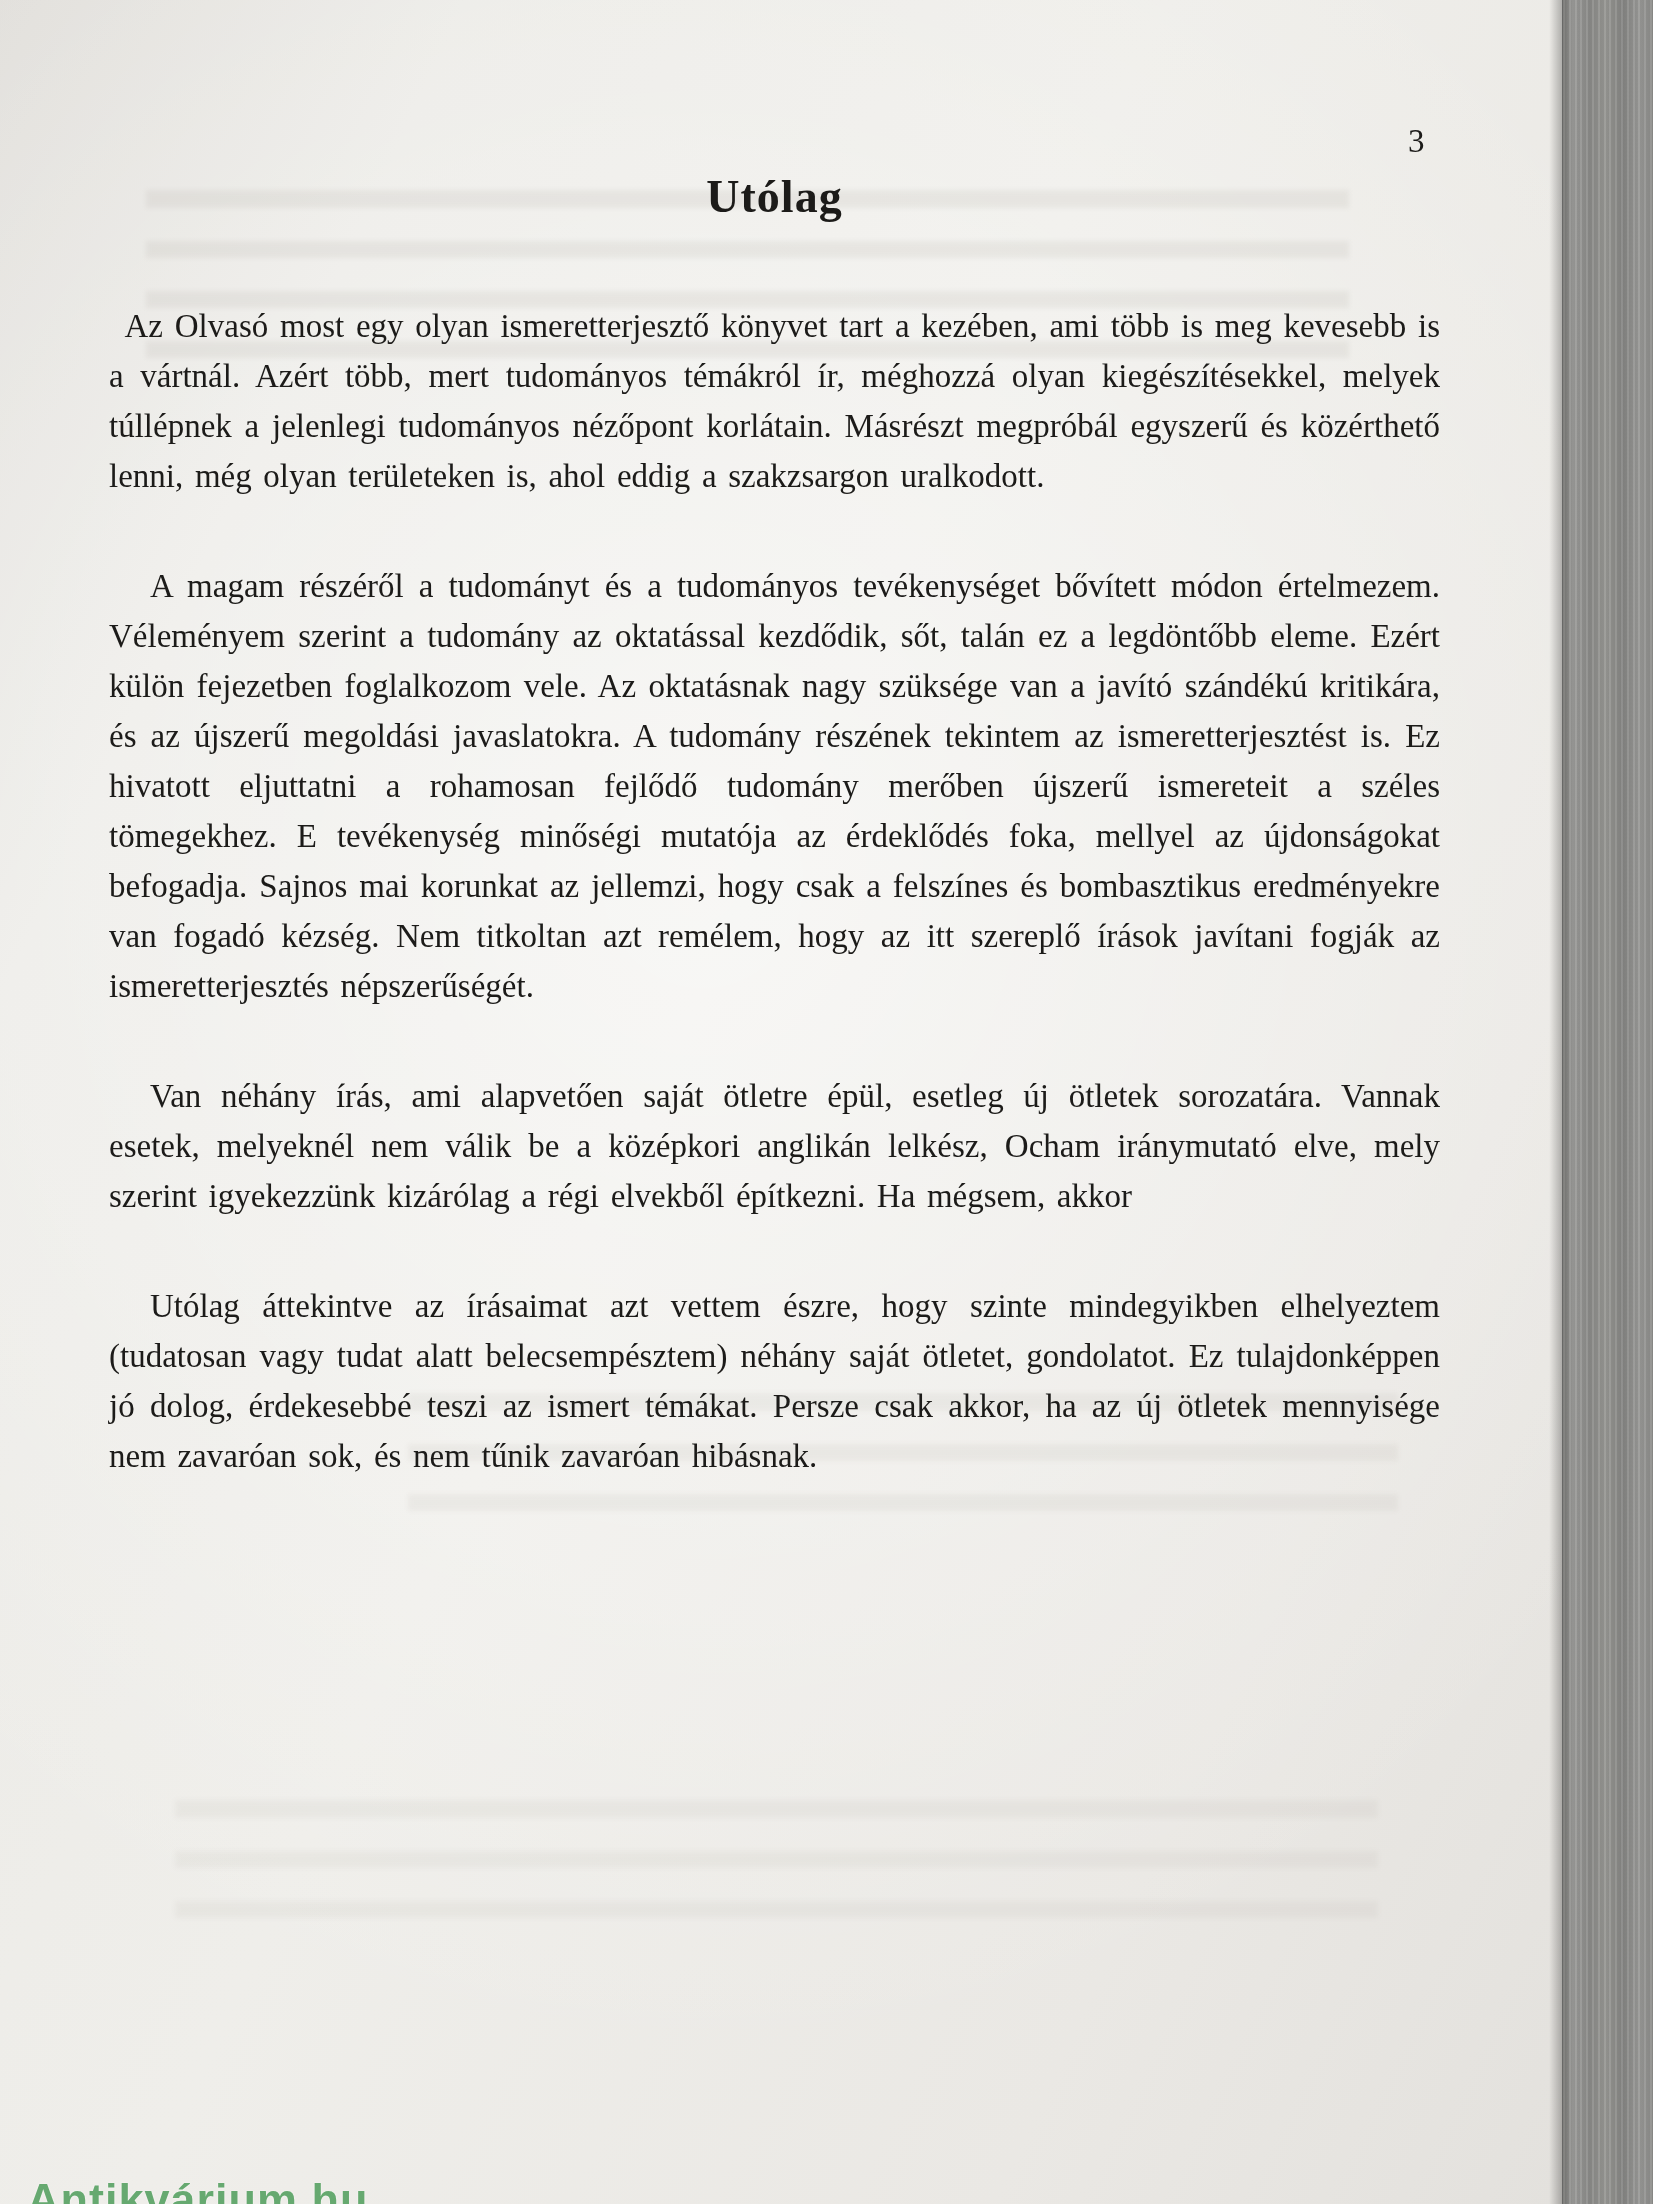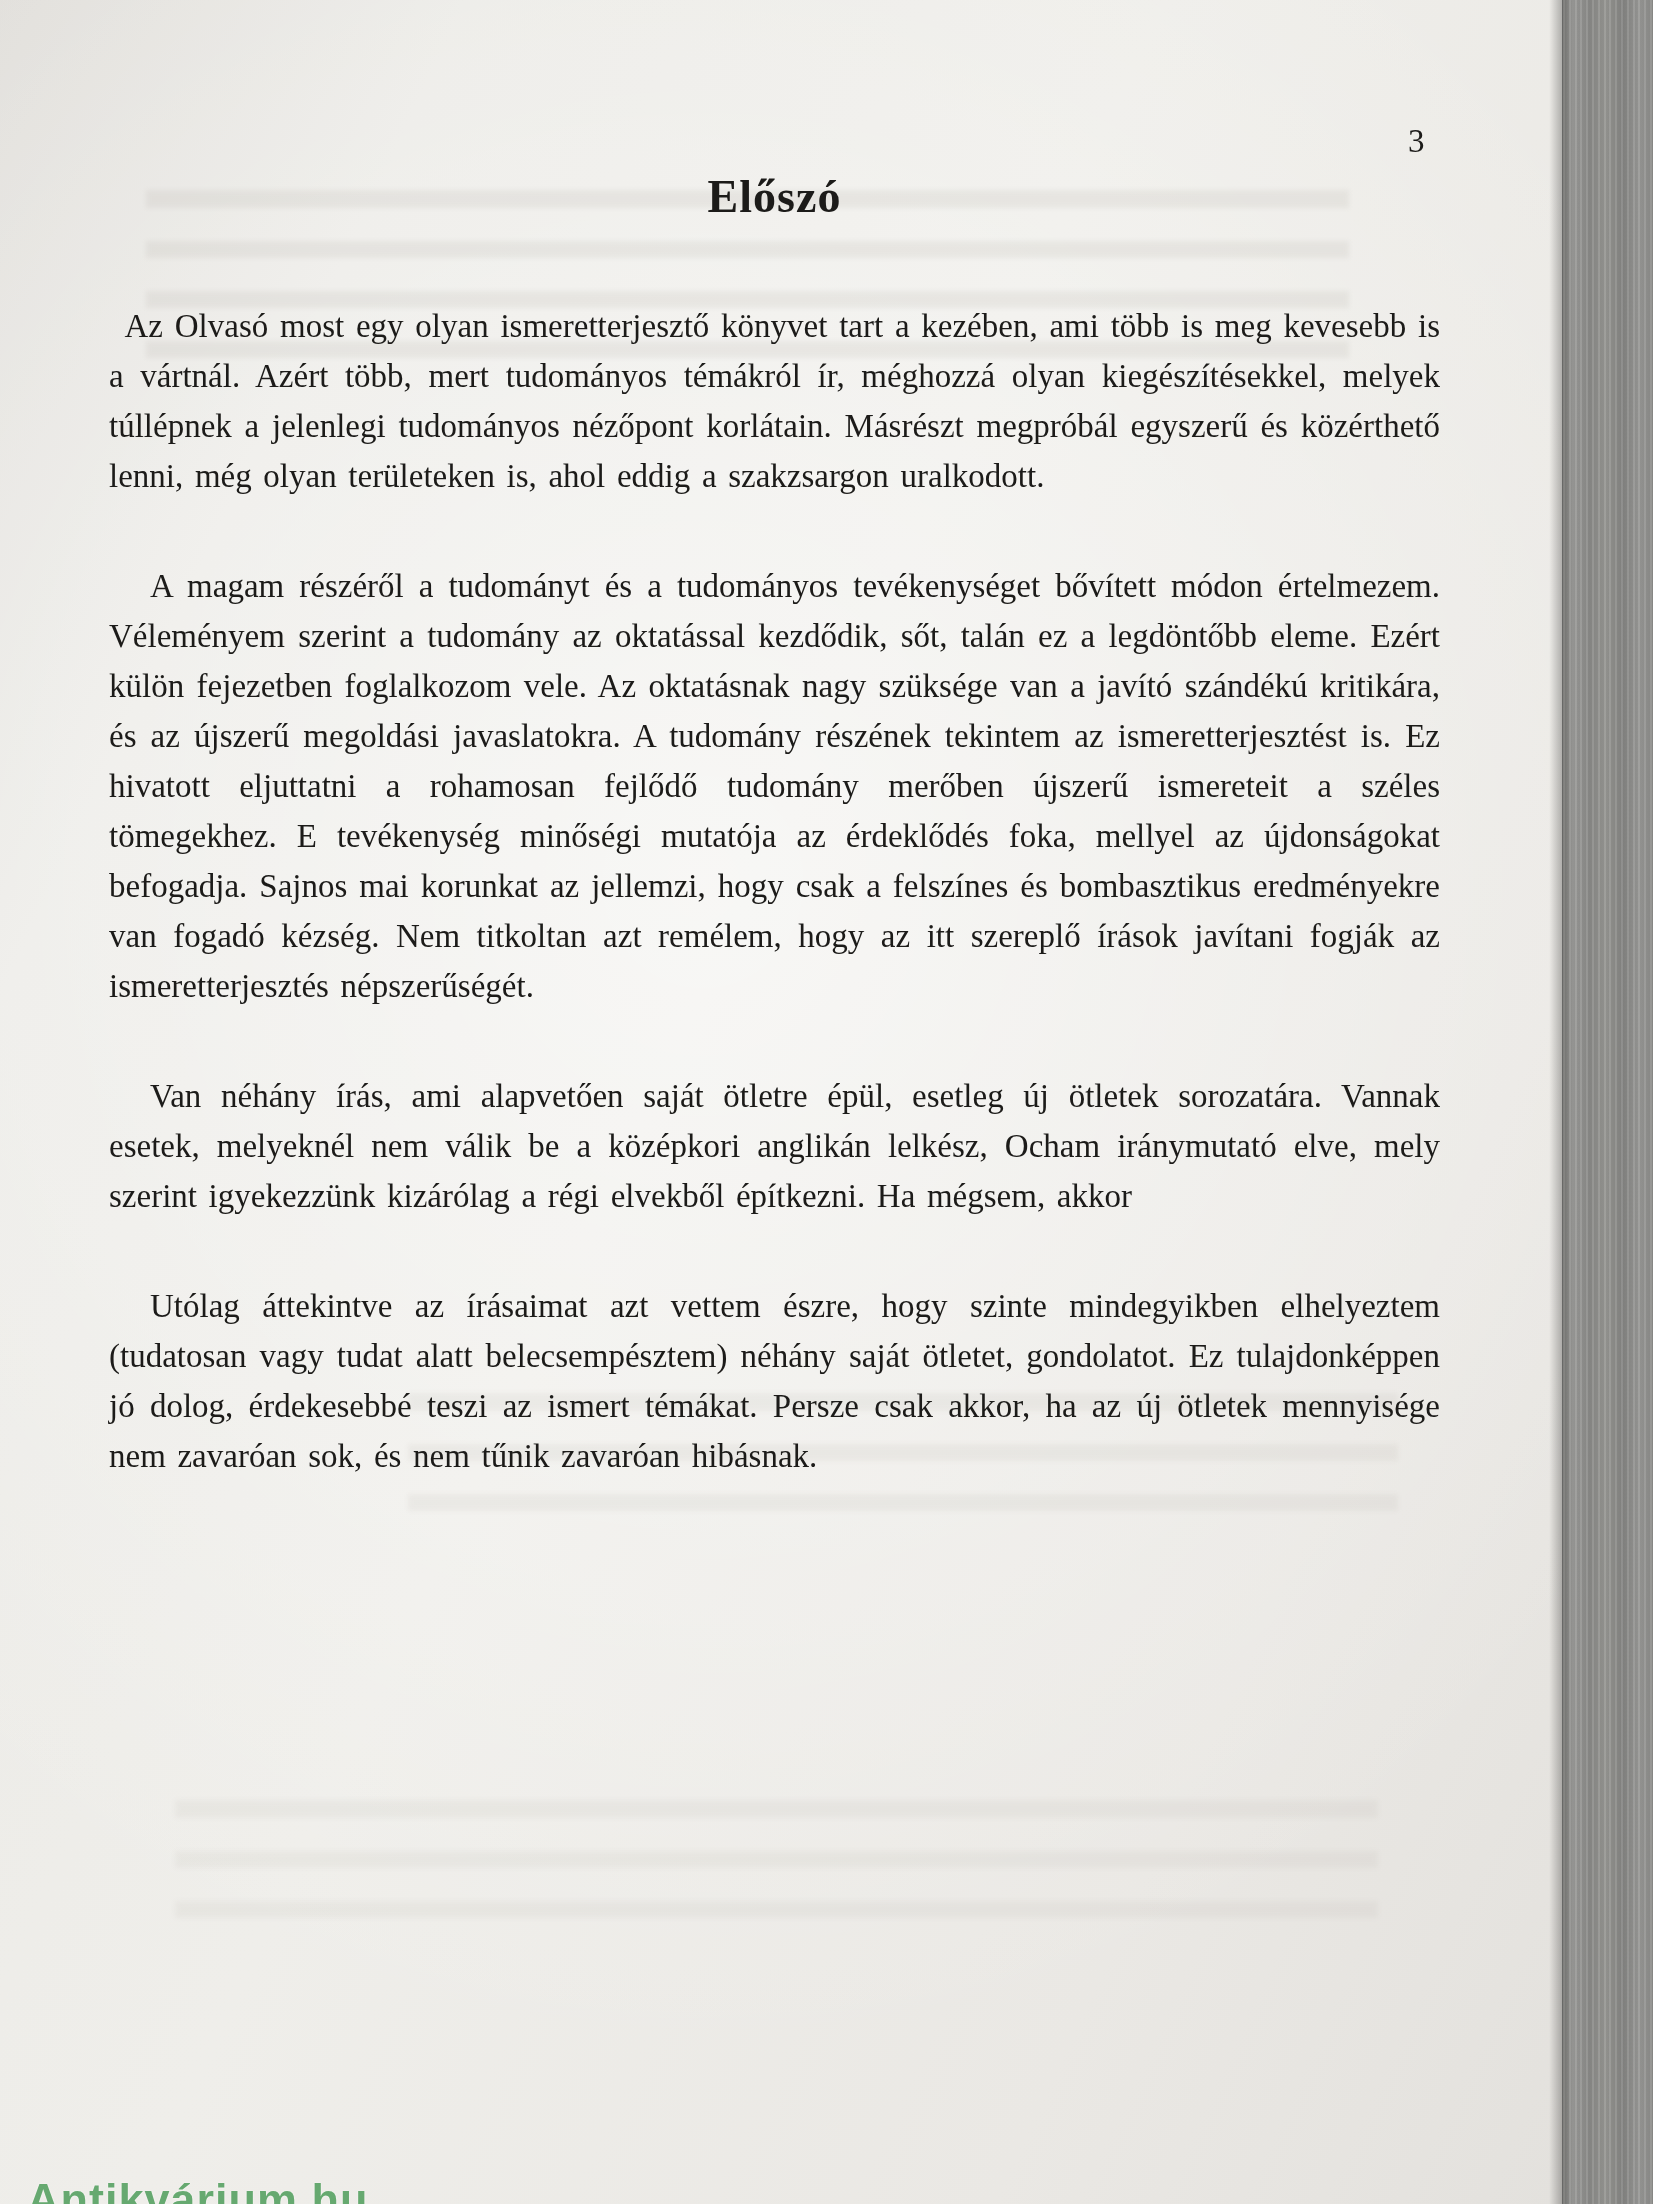--- a/index.html
+++ b/index.html
@@ -120,21 +120,21 @@
 
   <div class="paper"></div>
 
   <div class="ghost ghost-1"></div>
   <div class="ghost ghost-2"></div>
   <div class="ghost ghost-3"></div>
 
   <div class="content">
     <div class="page-number">3</div>
 
-    <h1 class="title">Előszó</h1>
+    <h1 class="title">Utólag</h1>
 
     <p class="para first">Az Olvasó most egy olyan ismeretterjesztő könyvet tart a kezében, ami több is meg kevesebb is a vártnál. Azért több, mert tudományos témákról ír, méghozzá olyan kiegészítésekkel, melyek túllépnek a jelenlegi tudományos nézőpont korlátain. Másrészt megpróbál egyszerű és közérthető lenni, még olyan területeken is, ahol eddig a szakzsargon uralkodott.</p>
 
     <p class="para">A magam részéről a tudományt és a tudományos tevékenységet bővített módon értelmezem. Véleményem szerint a tudomány az oktatással kezdődik, sőt, talán ez a legdöntőbb eleme. Ezért külön fejezetben foglalkozom vele. Az oktatásnak nagy szüksége van a javító szándékú kritikára, és az újszerű megoldási javaslatokra. A tudomány részének tekintem az ismeretterjesztést is. Ez hivatott eljuttatni a rohamosan fejlődő tudomány merőben újszerű ismereteit a széles tömegekhez. E tevékenység minőségi mutatója az érdeklődés foka, mellyel az újdonságokat befogadja. Sajnos mai korunkat az jellemzi, hogy csak a felszínes és bombasztikus eredményekre van fogadó kézség. Nem titkoltan azt remélem, hogy az itt szereplő írások javítani fogják az ismeretterjesztés népszerűségét.</p>
 
     <p class="para">Van néhány írás, ami alapvetően saját ötletre épül, esetleg új ötletek sorozatára. Vannak esetek, melyeknél nem válik be a középkori anglikán lelkész, Ocham iránymutató elve, mely szerint igyekezzünk kizárólag a régi elvekből építkezni. Ha mégsem, akkor</p>
 
     <p class="para">Utólag áttekintve az írásaimat azt vettem észre, hogy szinte mindegyikben elhelyeztem (tudatosan vagy tudat alatt belecsempésztem) néhány saját ötletet, gondolatot. Ez tulajdonképpen jó dolog, érdekesebbé teszi az ismert témákat. Persze csak akkor, ha az új ötletek mennyisége nem zavaróan sok, és nem tűnik zavaróan hibásnak.</p>
   </div>
 

